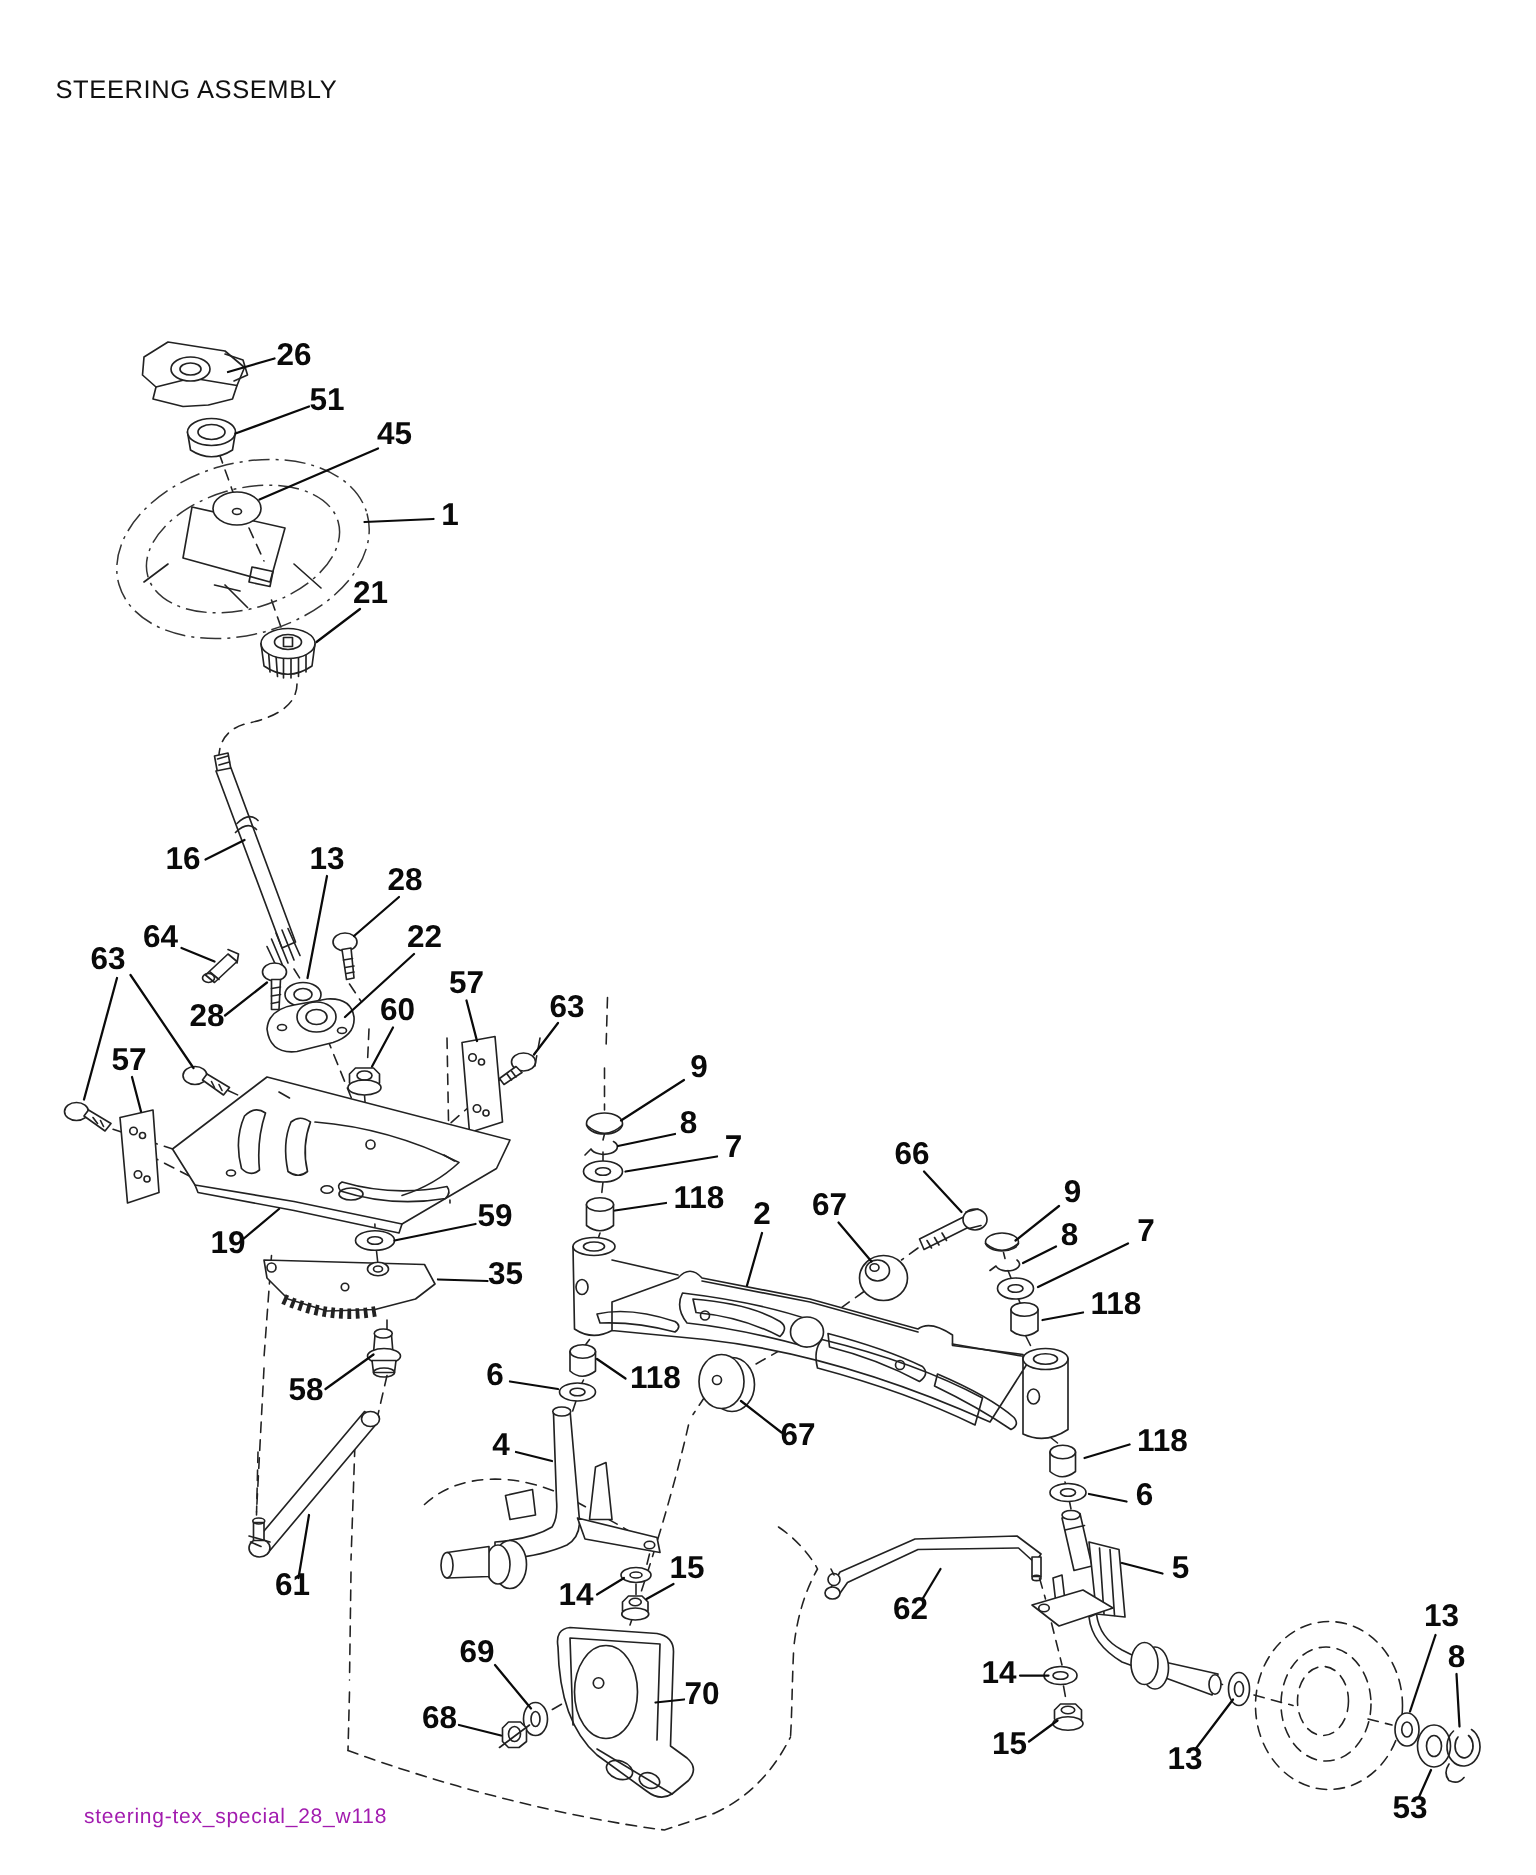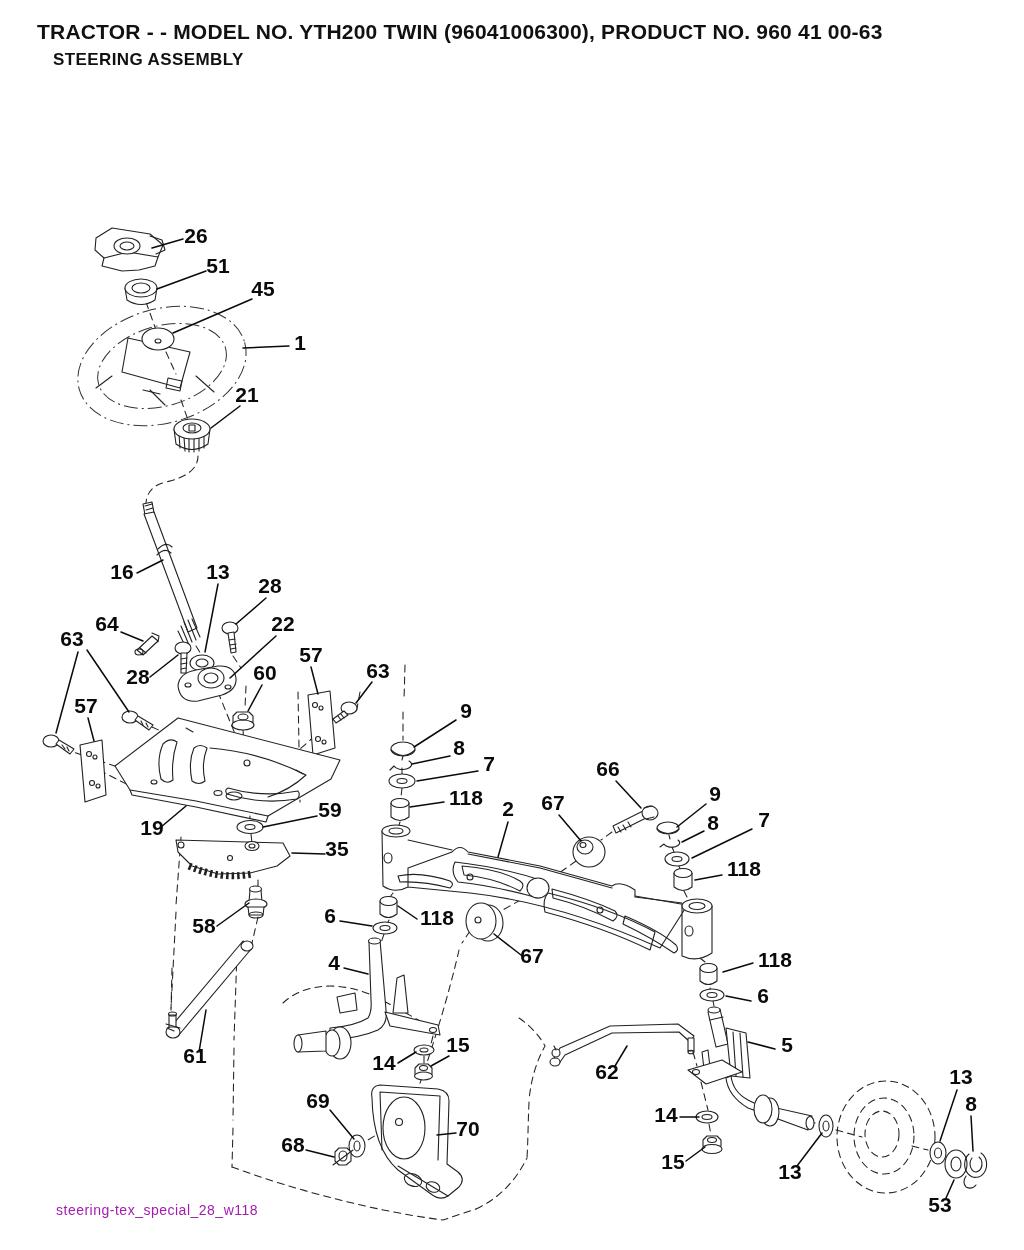--- a/index.html
+++ b/index.html
@@ -1,35 +1,34 @@
 <!DOCTYPE html>
 <html><head>
 <meta charset="utf-8">
 <style>
   html,body{margin:0;padding:0;background:#fff;}
   .page{position:relative;width:1024px;height:1250px;background:#fff;overflow:hidden;
         font-family:"Liberation Sans",sans-serif;color:#111;}
   .title{position:absolute;left:37px;top:20px;font-size:21px;font-weight:700;
          letter-spacing:0.2px;white-space:nowrap;}
-  .subtitle{position:absolute;left:37px;top:50px;font-size:17px;font-weight:700;letter-spacing:0.4px;margin-left:16px;}
+  .subtitle{position:absolute;left:37px;top:50px;font-size:17px;font-weight:400;letter-spacing:0.4px;}
   .footer{position:absolute;left:56px;top:1202px;font-size:14px;color:#a21caf;letter-spacing:0.5px;}
   svg.diagram{position:absolute;left:0;top:0;}
   .ln{fill:none;stroke:#222;stroke-width:1.1;stroke-linejoin:round;stroke-linecap:round;}
   .fw{fill:#fff;stroke:#222;stroke-width:1.1;stroke-linejoin:round;stroke-linecap:round;}
   .dash{fill:none;stroke:#222;stroke-width:1.05;stroke-dasharray:7 5;stroke-linecap:round;}
   .phantom{fill:none;stroke:#333;stroke-width:1;stroke-dasharray:14 4 2 4;}
   .teeth{fill:none;stroke:#222;stroke-width:7;stroke-dasharray:2.5 3;}
   .callout-text{font-family:"Liberation Sans",sans-serif;font-size:21px;font-weight:700;fill:#0a0a0a;}
   .leader{stroke:#0a0a0a;stroke-width:1.5;stroke-linecap:round;}
 </style>
 </head>
 <body>
 
 <div class="page">
-  <div class="title">TRACTOR - - MODEL NO. YTH200 TWIN (96041006300), PRODUCT NO. 960 41 00-63</div>
   <div class="subtitle">STEERING ASSEMBLY</div>
 
   <svg class="diagram" width="1024" height="1250" viewBox="0 0 1024 1250">
 
     <g>
       <path class="dash" d="M146,302 L156,330"></path>
       <path class="dash" d="M166,352 L176,374 M181,400 L188,420"></path>
       <path class="dash" d="M198,456 C198,470 184,478 166,482 C152,485 145,494 146,508"></path>
       <path class="dash" d="M196,646 L201,654 M206,672 L210,676"></path>
       <path class="dash" d="M233,656 L241,668 M218,692 L244,756"></path>

